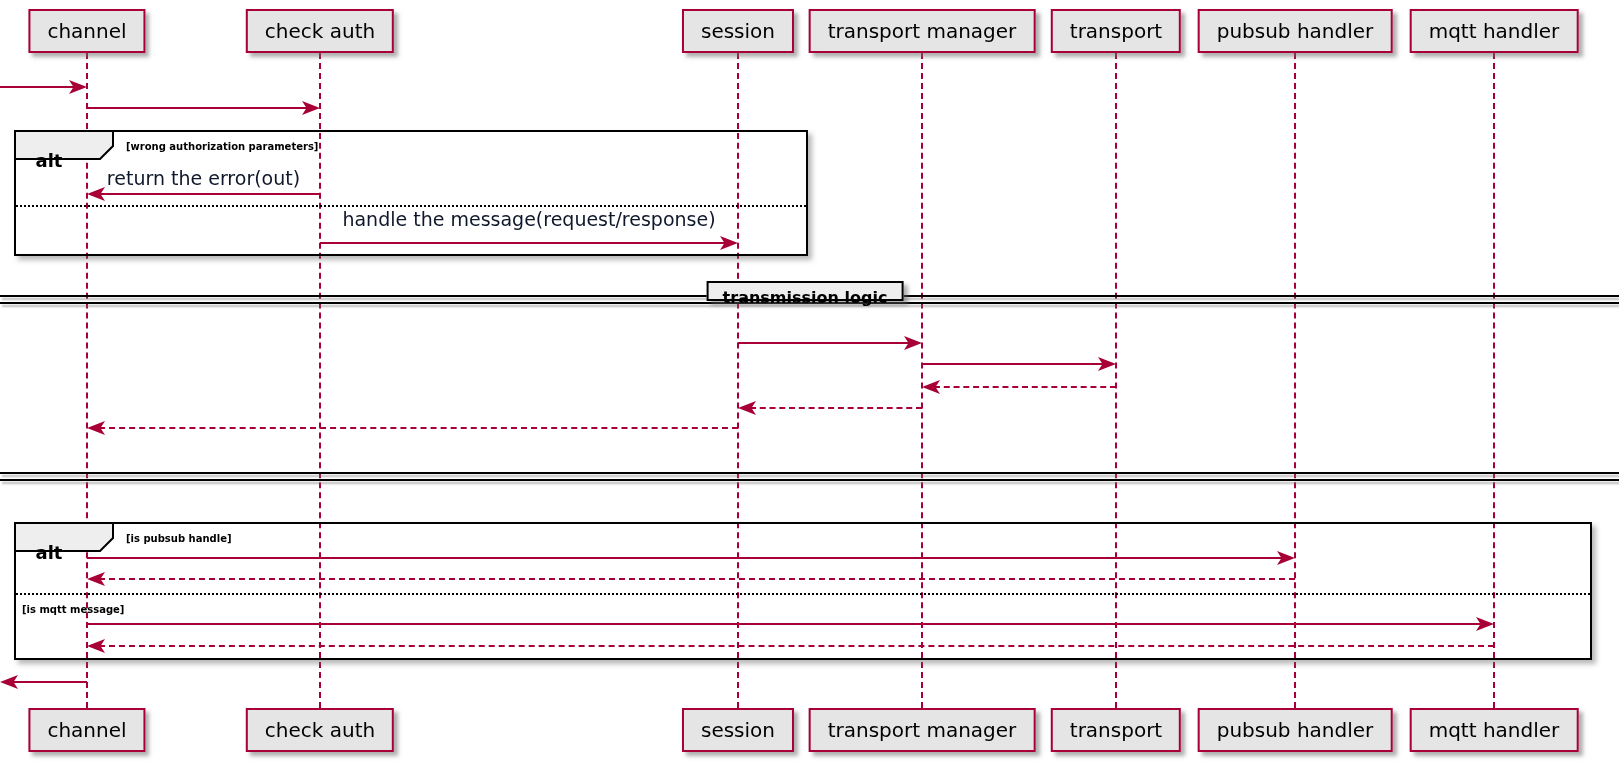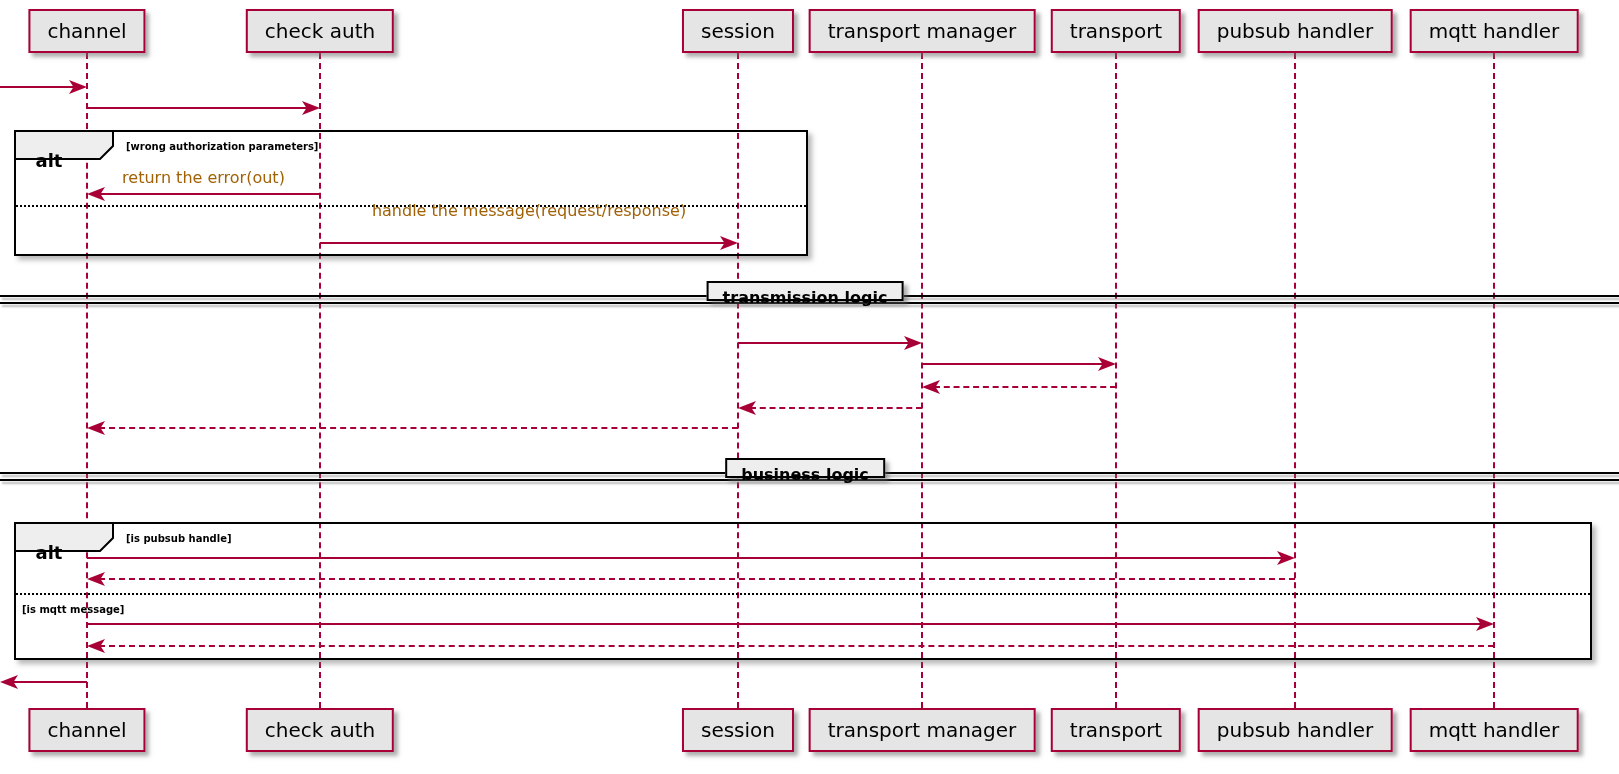--- a/index.html
+++ b/index.html
@@ -16,21 +16,21 @@
     box-shadow:4px 4px 4px rgba(110,110,110,0.55);
   }
   
   .lifeline {position:absolute; width:0; border-left:2px dashed #A80036; z-index:0;}
   
   .msg-line {position:absolute; height:0; border-top:2px solid #A80036; z-index:4;}
   .msg-line.dotted {border-top-style:dashed;}
   .msg-head {position:absolute; width:18px; height:14px; z-index:4; line-height:0;}
   .msg-label {
     position:absolute; transform:translateX(-50%); white-space:nowrap;
-    font-size:16px; color:#a16207; height:22px; line-height:22px; z-index:4;text-align:center;
+    font-size:19px; color:#0f172a; height:22px; line-height:22px; z-index:4;text-align:center;
   }
   
   .fragment {
     position:absolute; box-sizing:border-box; border:2px solid #000;
     background:transparent; z-index:3;
     box-shadow:4px 4px 5px rgba(100,100,100,0.45);
   }
   .frag-auth    {left:14px; top:130px; width:794px;  height:126px;}
   .frag-routing {left:14px; top:522px; width:1578px; height:138px;}
   .alt-tab {position:absolute; left:-2px; top:-2px; z-index:1; line-height:0;}
@@ -65,21 +65,20 @@
 <body>
 
 <div class="canvas" id="canvas">
 
   <div class="divider-line dl-1a"></div>
   <div class="divider-line dl-1b"></div>
   <div class="divider-label divider-1">transmission logic</div>
 
   <div class="divider-line dl-2a"></div>
   <div class="divider-line dl-2b"></div>
-  <div class="divider-label divider-2">business logic</div>
 
   <div class="fragment frag-auth">
     <svg class="alt-tab" width="100" height="30" viewBox="0 0 100 30">
       <polygon points="1,1 99,1 99,16 86,29 1,29" fill="#EEEEEE" stroke="#000000" stroke-width="2"></polygon>
     </svg>
     <span class="alt-kw">alt</span>
     <span class="alt-cond cond-main">[wrong authorization parameters]</span>
     <div class="alt-else"></div>
   </div>
 
@@ -124,21 +123,21 @@
       </svg></div>
     <div class="msg-line" style="top: 193px; left: 99px; width: 221px;"></div>
     <div class="msg-head" style="top: 187px; left: 87px;"><svg width="18" height="14" viewBox="0 0 18 14">
         <polygon points="18,0 0,7 18,14 13.5,7" fill="#A80036"></polygon>
       </svg></div>
     <div class="msg-label" style="left: 203.5px; top: 167px;">return the error(out)</div>
     <div class="msg-line" style="top: 242px; left: 320px; width: 406px;"></div>
     <div class="msg-head" style="top: 236px; left: 720px;"><svg width="18" height="14" viewBox="0 0 18 14">
         <polygon points="0,0 18,7 0,14 4.5,7" fill="#A80036"></polygon>
       </svg></div>
-    <div class="msg-label" style="left: 529px; top: 200px;">handle the message(request/response)</div>
+    <div class="msg-label" style="left: 529px; top: 208px;">handle the message(request/response)</div>
     <div class="msg-line" style="top: 342px; left: 738px; width: 172px;"></div>
     <div class="msg-head" style="top: 336px; left: 904px;"><svg width="18" height="14" viewBox="0 0 18 14">
         <polygon points="0,0 18,7 0,14 4.5,7" fill="#A80036"></polygon>
       </svg></div>
     <div class="msg-line" style="top: 363px; left: 922px; width: 182px;"></div>
     <div class="msg-head" style="top: 357px; left: 1098px;"><svg width="18" height="14" viewBox="0 0 18 14">
         <polygon points="0,0 18,7 0,14 4.5,7" fill="#A80036"></polygon>
       </svg></div>
     <div class="msg-line dotted" style="top: 386px; left: 934px; width: 182px;"></div>
     <div class="msg-head" style="top: 380px; left: 922px;"><svg width="18" height="14" viewBox="0 0 18 14">

